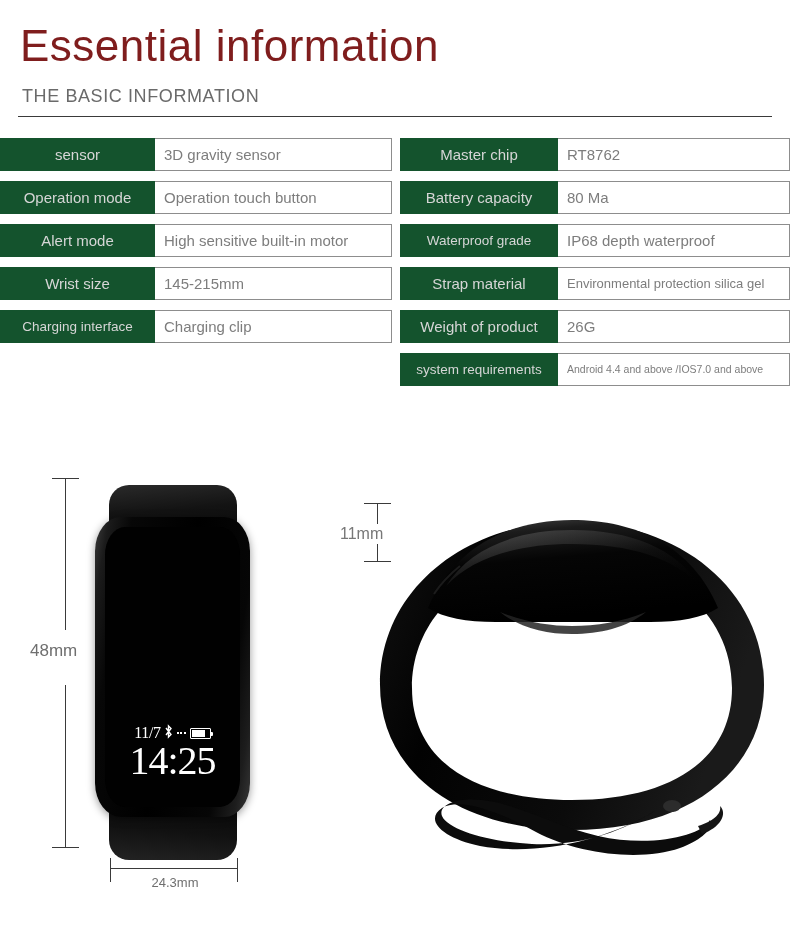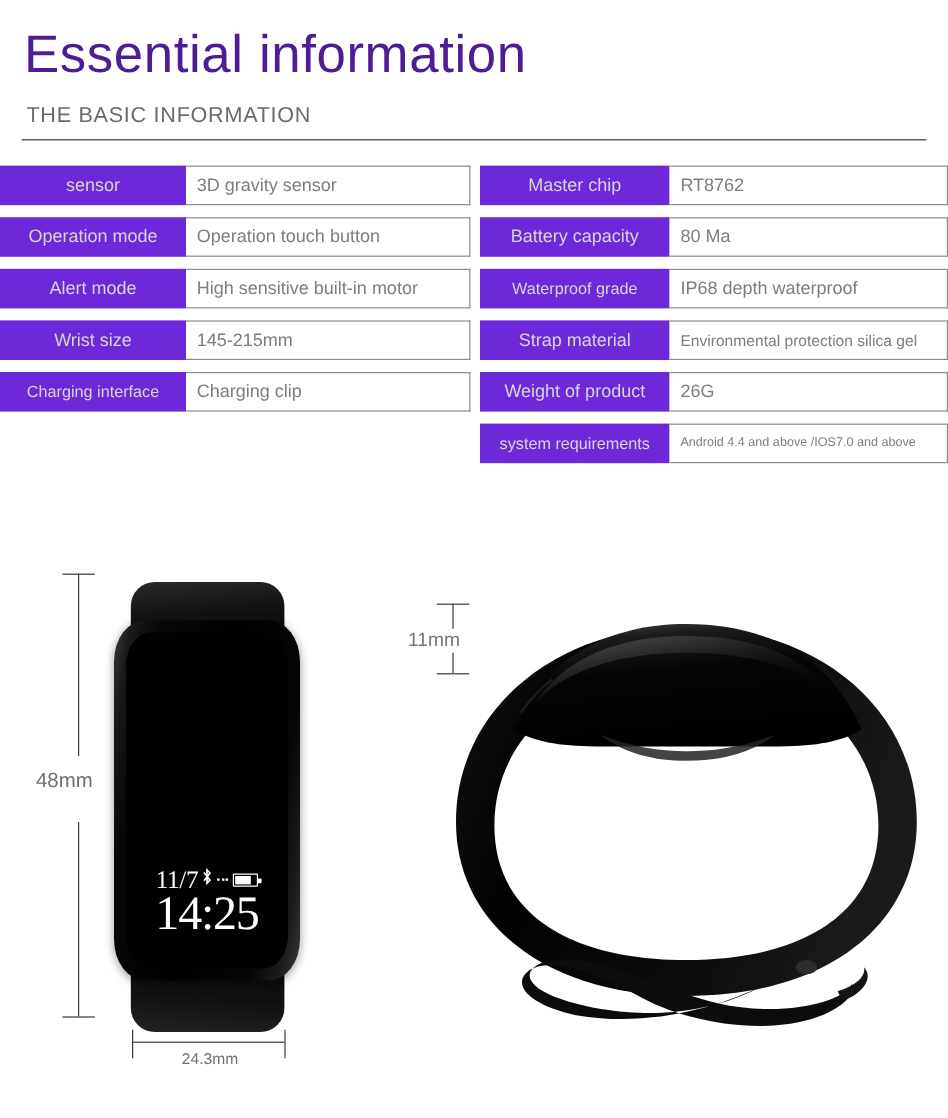--- a/index.html
+++ b/index.html
@@ -23,21 +23,21 @@
     width: 790px;
     height: 130px;
   }
   #page-title {
     position: absolute;
     left: 20px;
     top: 24px;
     font-size: 44px;
     font-weight: 300;
     letter-spacing: 0.5px;
-    color: #4c1d95;
+    color: #7f1d1d;
     line-height: 1;
     white-space: nowrap;
   }
   #page-subtitle {
     position: absolute;
     left: 22px;
     top: 87px;
     font-size: 18px;
     font-weight: 400;
     letter-spacing: 0.6px;
@@ -63,21 +63,21 @@
   #spec-table-right { left: 400px; width: 390px; }
 
   .spec-row {
     display: flex;
     align-items: stretch;
     height: 33px;
     margin-bottom: 10px;
     box-sizing: border-box;
   }
   .spec-label {
-    background: #6d28d9;
+    background: #14532d;
     color: #d6d6d6;
     display: flex;
     align-items: center;
     justify-content: center;
     text-align: center;
     box-sizing: border-box;
     padding: 0 6px;
     font-weight: 400;
     line-height: 1;
     white-space: nowrap;
@@ -188,21 +188,21 @@
     top: 196px;
     width: 135px;
     height: 20px;
     display: flex;
     align-items: center;
     justify-content: center;
     gap: 3px;
   }
   #watch-date {
     font-family: "Liberation Serif", serif;
-    font-size: 21px;
+    font-size: 16px;
     line-height: 1;
     letter-spacing: -0.3px;
   }
   #bluetooth-icon { display: block; }
   #signal-dots {
     display: flex;
     align-items: center;
     gap: 1.5px;
     margin-left: 1px;
     margin-right: 1px;

